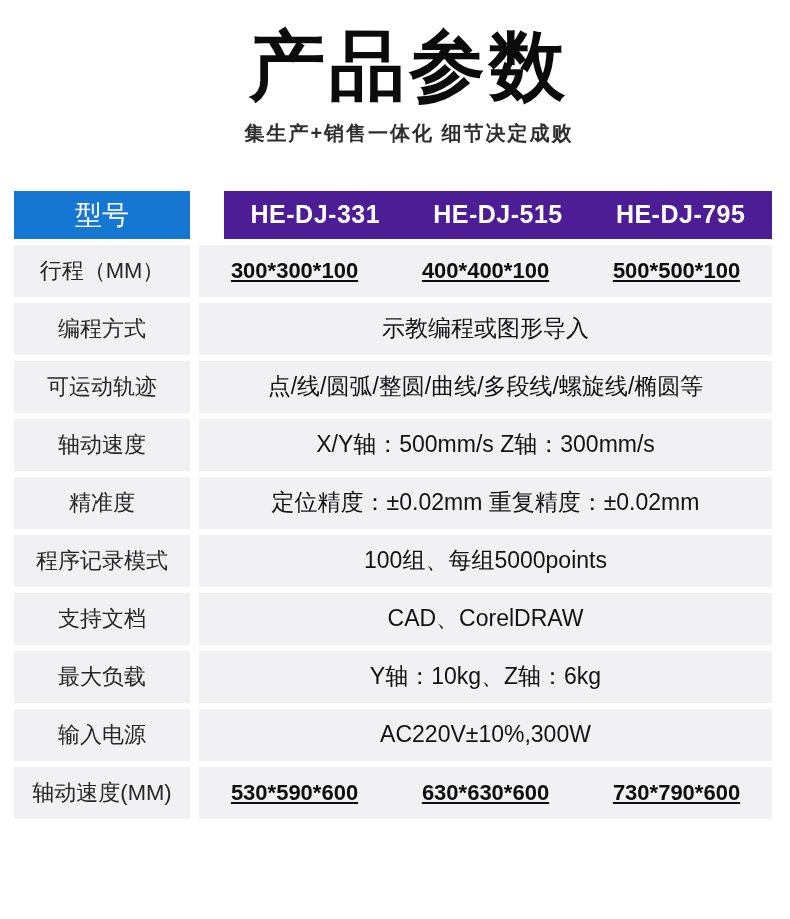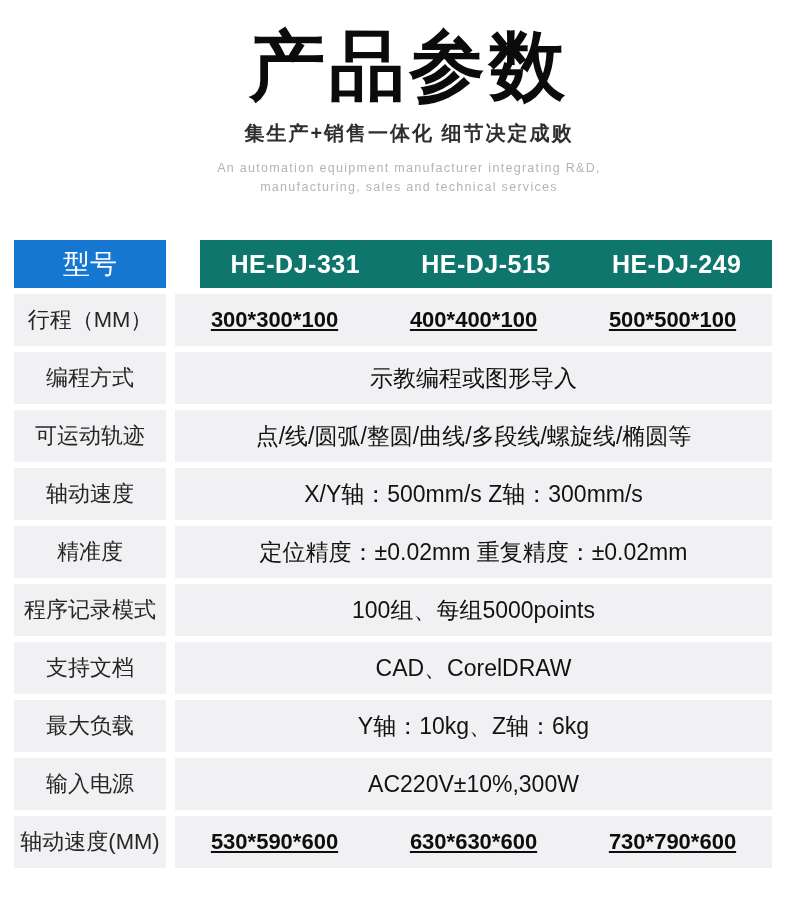--- a/index.html
+++ b/index.html
@@ -36,21 +36,21 @@
   .spec-table {
     margin: 44px 18px 0 14px;
     display: flex;
     flex-direction: column;
     gap: 6px;
   }
   .row { display: flex; gap: 9px; height: 52px; }
   .row.header-row { height: 48px; }
   .cell-label {
     flex: none;
-    width: 152px;
+    width: 176px;
     background: #f1f1f3;
     display: flex;
     align-items: center;
     justify-content: center;
     font-size: 22px;
     color: #262626;
     white-space: nowrap;
   }
   .header-row .cell-label {
     background: #1677d3;
@@ -66,21 +66,21 @@
     justify-content: center;
     font-size: 23px;
     color: #121212;
     white-space: nowrap;
   }
   .tri {
     flex: 1;
     display: grid;
     grid-template-columns: 1fr 1fr 1fr;
   }
-  .tri.blue { background: #0f766e; margin-left: 25px; }
+  .tri.blue { background: #4c1d95; margin-left: 25px; }
   .tri.gray { background: #f1f1f3; }
   .model-name {
     display: flex;
     align-items: center;
     justify-content: center;
     color: #ffffff;
     font-weight: 700;
     font-size: 25px;
     letter-spacing: 0.5px;
   }
@@ -93,33 +93,29 @@
     font-size: 22px;
     text-decoration: underline;
   }
 </style>
 </head>
 <body>
 
 <div class="hero">
   <div class="title">产品参数</div>
   <div class="subtitle">集生产+销售一体化 细节决定成败</div>
-  <div class="caption">
-    <div>An automation equipment manufacturer integrating R&amp;D,</div>
-    <div>manufacturing, sales and technical services</div>
-  </div>
 </div>
 
 <div class="spec-table">
   <div class="row header-row">
     <div class="cell-label">型号</div>
     <div class="tri blue">
       <div class="model-name">HE-DJ-331</div>
       <div class="model-name">HE-DJ-515</div>
-      <div class="model-name">HE-DJ-249</div>
+      <div class="model-name">HE-DJ-795</div>
     </div>
   </div>
 <div class="row">
       <div class="cell-label">行程（MM）</div>
       <div class="tri gray">
         <div class="model-value">300*300*100</div>
         <div class="model-value">400*400*100</div>
         <div class="model-value">500*500*100</div>
       </div>
     </div>

